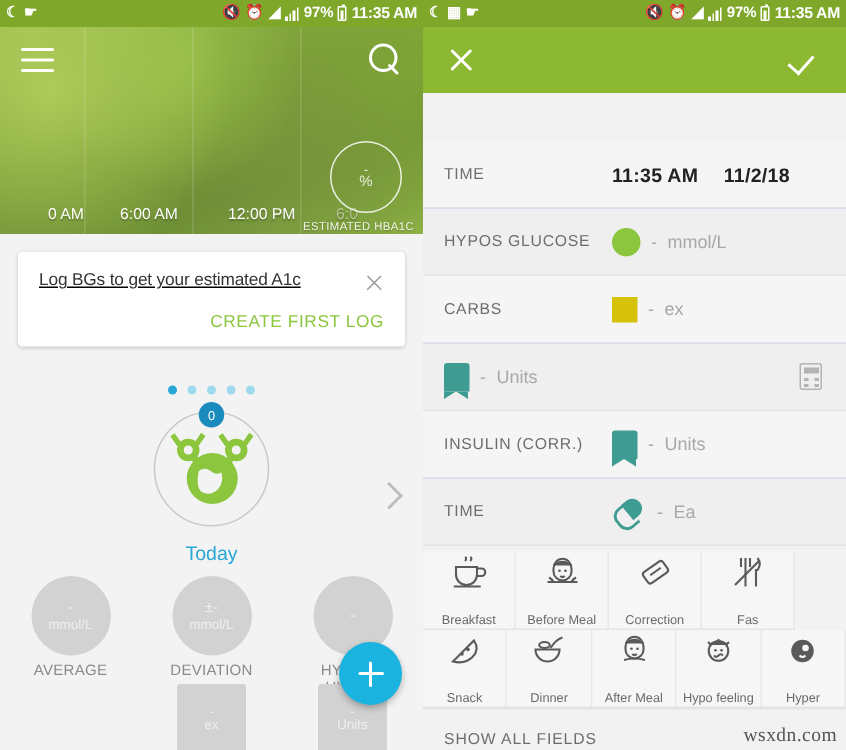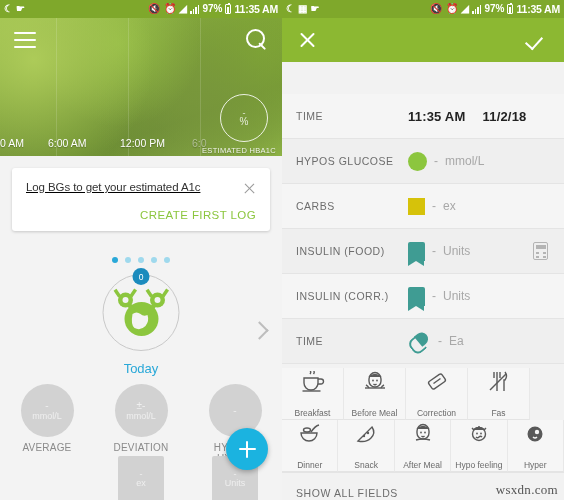--- a/index.html
+++ b/index.html
@@ -54,21 +54,21 @@
       linear-gradient(160deg, #9cbf4e 0%, #7e9f3c 40%, #6c8a38 70%, #93b84a 100%);
     filter: blur(0.4px);
     z-index: 10;
   }
   .graph-vline { position:absolute; top:0; bottom:0; width:1px; background: rgba(255,255,255,0.14); }
   .axis-row {
     position: absolute; left: 0; bottom: 6px; width: 282px; height: 14px;
     display: flex; align-items: center; color: #ffffff; font-size: 10.5px; z-index: 12;
     text-shadow: 0 1px 1px rgba(0,0,0,0.25);
   }
-  .axis-lab { position: absolute; white-space: nowrap; }
+  .axis-lab { position: absolute; white-space: nowrap; margin-left: 32px; }
   .axis-lab.faded { color: rgba(255,255,255,0.45); }
   .hba1c-circle {
     position: absolute; right: 14px; top: 76px; width: 48px; height: 48px;
     border: 1.5px solid rgba(255,255,255,0.85); border-radius: 50%;
     display: flex; flex-direction: column; align-items: center; justify-content: center;
     color: rgba(255,255,255,0.8); z-index: 13;
   }
   .hba1c-dash { font-size: 9px; line-height: 7px; }
   .hba1c-pct { font-size: 10px; line-height: 10px; }
   .hba1c-label {
@@ -423,21 +423,20 @@
       <div class="frow">
         <span class="flabel">CARBS</span>
         <span class="fval">
           <span class="sw-square"></span>
           <span class="fdash">-</span>
           <span class="funit">ex</span>
         </span>
       </div>
 
       <div class="frow alt">
-        <span class="flabel">INSULIN (FOOD)</span>
         <span class="fval">
           <span class="sw-pen"></span>
           <span class="fdash">-</span>
           <span class="funit">Units</span>
         </span>
         <span class="calc-ico"></span>
       </div>
 
       <div class="frow">
         <span class="flabel">INSULIN (CORR.)</span>
@@ -504,36 +503,36 @@
             </svg>
           </span>
           <span class="iglabel">Fas</span>
         </div>
       </div>
 
       <div class="igrow">
         <div class="igcell">
           <span class="igicon">
             <svg width="24" height="22" viewBox="0 0 24 22" fill="none" stroke="#5a5a5a" stroke-width="1.4">
+              <path d="M4 18 L18 4 q4 6 -1 11 q-5 5 -13 3 z"></path>
+              <circle cx="10" cy="13" r="1.2" fill="#5a5a5a" stroke="none"></circle>
+              <circle cx="14" cy="10" r="1.2" fill="#5a5a5a" stroke="none"></circle>
+            </svg>
+          </span>
+          <span class="iglabel">Snack</span>
+        </div>
+        <div class="igcell">
+          <span class="igicon">
+            <svg width="24" height="22" viewBox="0 0 24 22" fill="none" stroke="#5a5a5a" stroke-width="1.4">
               <path d="M3 10 h16 a8 8 0 0 1 -16 0 z"></path>
               <path d="M13 9 q4 -6 8 -7"></path>
               <ellipse cx="9" cy="7" rx="3.5" ry="2"></ellipse>
             </svg>
           </span>
           <span class="iglabel">Dinner</span>
-        </div>
-        <div class="igcell">
-          <span class="igicon">
-            <svg width="24" height="22" viewBox="0 0 24 22" fill="none" stroke="#5a5a5a" stroke-width="1.4">
-              <path d="M4 18 L18 4 q4 6 -1 11 q-5 5 -13 3 z"></path>
-              <circle cx="10" cy="13" r="1.2" fill="#5a5a5a" stroke="none"></circle>
-              <circle cx="14" cy="10" r="1.2" fill="#5a5a5a" stroke="none"></circle>
-            </svg>
-          </span>
-          <span class="iglabel">Snack</span>
         </div>
         <div class="igcell">
           <span class="igicon">
             <svg width="24" height="22" viewBox="0 0 24 22" fill="none" stroke="#5a5a5a" stroke-width="1.4">
               <path d="M6 8 a6 6.5 0 0 1 12 0 v2 a6 6 0 0 1 -12 0 z"></path>
               <path d="M6 6 q6 -5 12 0" fill="#5a5a5a"></path>
               <circle cx="10" cy="9.5" r="0.9" fill="#5a5a5a" stroke="none"></circle>
               <circle cx="14" cy="9.5" r="0.9" fill="#5a5a5a" stroke="none"></circle>
               <path d="M10.5 13 q1.5 1.5 3 0"></path>
               <path d="M5 17 q7 -2 14 0"></path>

